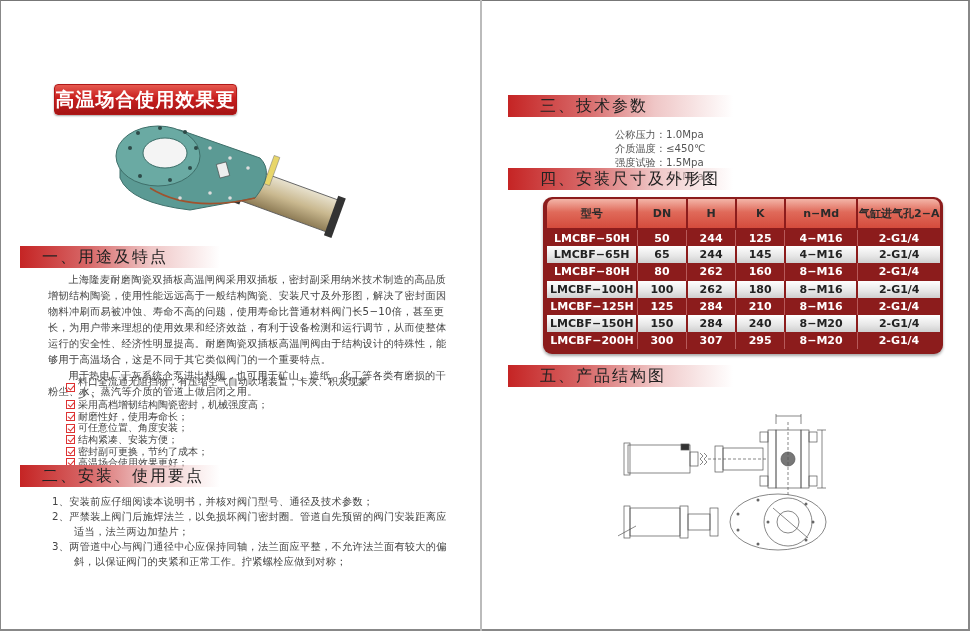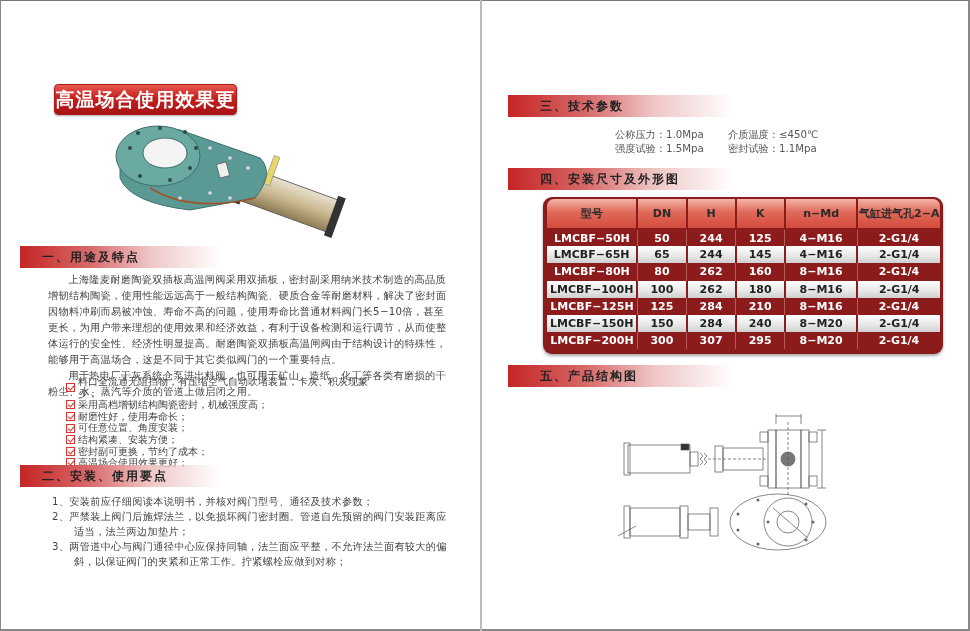--- a/index.html
+++ b/index.html
@@ -17,21 +17,21 @@
     border-radius: 4px; background: linear-gradient(#e65a50 0%, #c81e1e 45%, #a51414 100%);
     border: 1px solid #b01818; box-shadow: 0 1px 2px rgba(0,0,0,0.35);
     color: #fff; font-size: 19px; font-weight: bold; letter-spacing: 1px; line-height: 29px; text-align: center; }
 
   
   .product-photo { position: absolute; left: 110px; top: 118px; width: 240px; height: 128px; }
 
   
   .sec-bar { position: absolute; height: 22px;
     background: linear-gradient(90deg, #c52424 0%, #d86a6a 35%, #efc6c6 65%, rgba(255,255,255,0) 100%); }
-  .sec-bar span { position: absolute; top: 0; line-height: 22px; font-size: 12px; font-weight: bold; color: #222; letter-spacing: 2px; }
+  .sec-bar span { position: absolute; top: 0; line-height: 22px; font-size: 16px; font-weight: normal; color: #222; letter-spacing: 2px; }
   .sec-left-1 { left: 20px; top: 246px; width: 200px; padding-left: 47px; }
   .sec-left-2 { left: 20px; top: 465px; width: 200px; }
   .sec-left-1 span, .sec-left-2 span { left: 22px; }
   .sec-right-3 { left: 508px; top: 95px; width: 225px; }
   .sec-right-4 { left: 508px; top: 168px; width: 225px; }
   .sec-right-5 { left: 508px; top: 365px; width: 225px; }
   .sec-right-3 span, .sec-right-4 span, .sec-right-5 span { left: 32px; }
 
   .body-text { position: absolute; font-size: 10.2px; line-height: 16px; color: #444; letter-spacing: 0.3px; }
   .intro { left: 48px; top: 272px; width: 404px; }
@@ -41,21 +41,21 @@
   .features li { font-size: 10px; line-height: 11.6px; color: #444; display: flex; align-items: center; }
   .chk { display: inline-block; width: 9px; height: 9px; border: 1px solid #d33; margin-right: 3px; position: relative; flex: none; }
   .chk::after { content: ""; position: absolute; left: 2px; top: 0px; width: 3px; height: 5px;
                 border-right: 1.4px solid #d33; border-bottom: 1.4px solid #d33; transform: rotate(40deg); }
 
   .install { position: absolute; left: 52px; top: 494px; width: 400px; list-style: none; }
   .install li { font-size: 10.2px; line-height: 15px; color: #444; padding-left: 22px; text-indent: -22px; letter-spacing: 0.3px; }
 
   
   .params { position: absolute; left: 615px; top: 128px; font-size: 10.2px; color: #555; line-height: 14px; }
-  .params .row { display: flex; }
+  .params .row { display: flex; flex-direction: column; }
   .params .c1 { width: 113px; }
 
   
   .spec-table-wrap { position: absolute; left: 543px; top: 197px; width: 400px; height: 157px;
     background: #8c1c1c; border-radius: 9px; box-shadow: 0 2px 3px rgba(0,0,0,0.35); padding: 2px 3px 0 4px; }
   table.spec { border-collapse: collapse; width: 100%; table-layout: fixed; }
   table.spec th, table.spec td { font-size: 11px; font-weight: bold; text-align: center; padding: 0; }
   table.spec th { height: 30px; color: #2b2b2b; background: linear-gradient(#f3b5a8 0%, #e06a5a 45%, #d44b3c 100%);
     border-right: 2px solid #8c1c1c; border-bottom: 2px solid #8c1c1c; }
   table.spec th:first-child { border-top-left-radius: 7px; }
@@ -120,21 +120,21 @@
         <circle cx="70" cy="80" r="1.8"></circle>
     </g>
     <rect x="108" y="45" width="10" height="14" fill="#eee" stroke="#444" stroke-width="0.6" transform="rotate(-15 113 52)"></rect>
   </svg>
 
   <div class="sec-bar sec-left-1">
     <span>一、用途及特点</span>
   </div>
 
   <div class="body-text intro">
-    <p>上海隆麦耐磨陶瓷双插板高温闸阀采用双插板，密封副采用纳米技术制造的高品质增韧结构陶瓷，使用性能远远高于一般结构陶瓷、硬质合金等耐磨材料，解决了密封面因物料冲刷而易被冲蚀、寿命不高的问题，使用寿命比普通材料阀门长5−10倍，甚至更长，为用户带来理想的使用效果和经济效益，有利于设备检测和运行调节，从而使整体运行的安全性、经济性明显提高。耐磨陶瓷双插板高温闸阀由于结构设计的特殊性，能够用于高温场合，这是不同于其它类似阀门的一个重要特点。</p>
+    <p>上海隆麦耐磨陶瓷双插板高温闸阀采用双插板，密封副采用纳米技术制造的高品质增韧结构陶瓷，使用性能远远高于一般结构陶瓷、安装尺寸及外形图，解决了密封面因物料冲刷而易被冲蚀、寿命不高的问题，使用寿命比普通材料阀门长5−10倍，甚至更长，为用户带来理想的使用效果和经济效益，有利于设备检测和运行调节，从而使整体运行的安全性、经济性明显提高。耐磨陶瓷双插板高温闸阀由于结构设计的特殊性，能够用于高温场合，这是不同于其它类似阀门的一个重要特点。</p>
     <p>用于热电厂干灰系统仓泵进出料阀，也可用于矿山、造纸、化工等各类有磨损的干粉尘、水、蒸汽等介质的管道上做启闭之用。</p>
   </div>
 
   <ul class="features">
     <li>
         <span class="chk"></span>
         <span>料口全流通无阻挡物，有压缩空气自动吹堵装置，卡灰、积灰现象少；</span>
       </li>
     <li>
         <span class="chk"></span>

